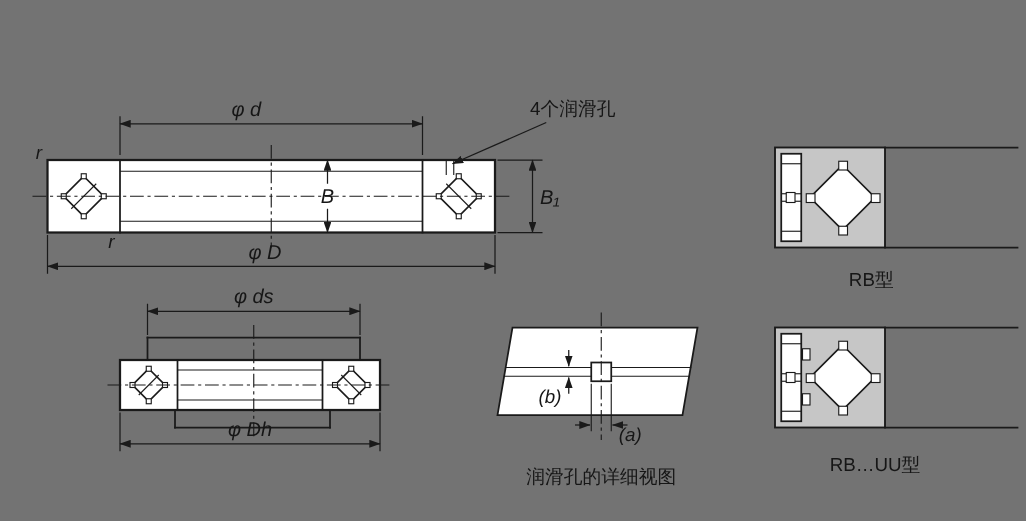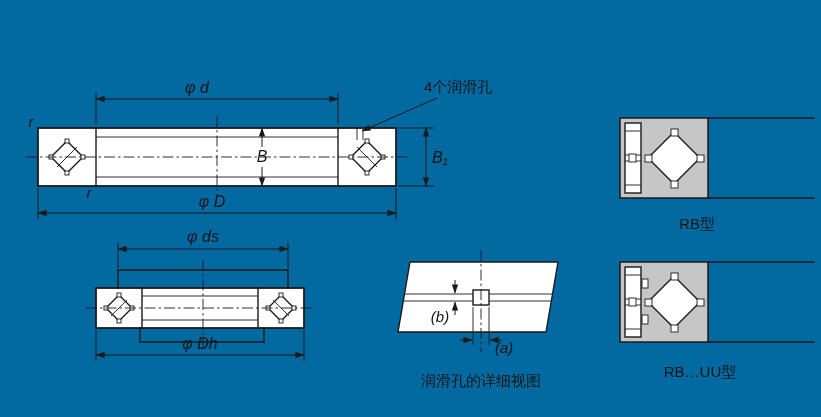--- a/index.html
+++ b/index.html
@@ -1,16 +1,16 @@
 <!DOCTYPE html>
 <html><head>
 <meta charset="utf-8">
 <style>
   html,body{margin:0;padding:0;background:#ffffff;}
-  .stage{position:relative;width:821px;height:417px;background:#0369a1;overflow:hidden;}
+  .stage{position:relative;width:821px;height:417px;background:#737373;overflow:hidden;}
   svg{position:absolute;left:0;top:0;}
   svg .ln   {stroke:#1a1a1a;stroke-width:1.4;fill:none;stroke-linecap:square;}
   svg .ln2  {stroke:#1a1a1a;stroke-width:1.8;fill:#ffffff;}
   svg .thin {stroke:#1a1a1a;stroke-width:0.9;fill:none;}
   svg .dim  {stroke:#1a1a1a;stroke-width:1;fill:none;}
   svg .cl   {stroke:#1a1a1a;stroke-width:0.9;fill:none;stroke-dasharray:11 3 2.5 3;}
   svg .wfill{fill:#ffffff;}
   svg text{font-family:"Liberation Sans","DejaVu Sans",sans-serif;fill:#161616;}
   .t15{font-size:15px}
   .t16{font-size:16px}

